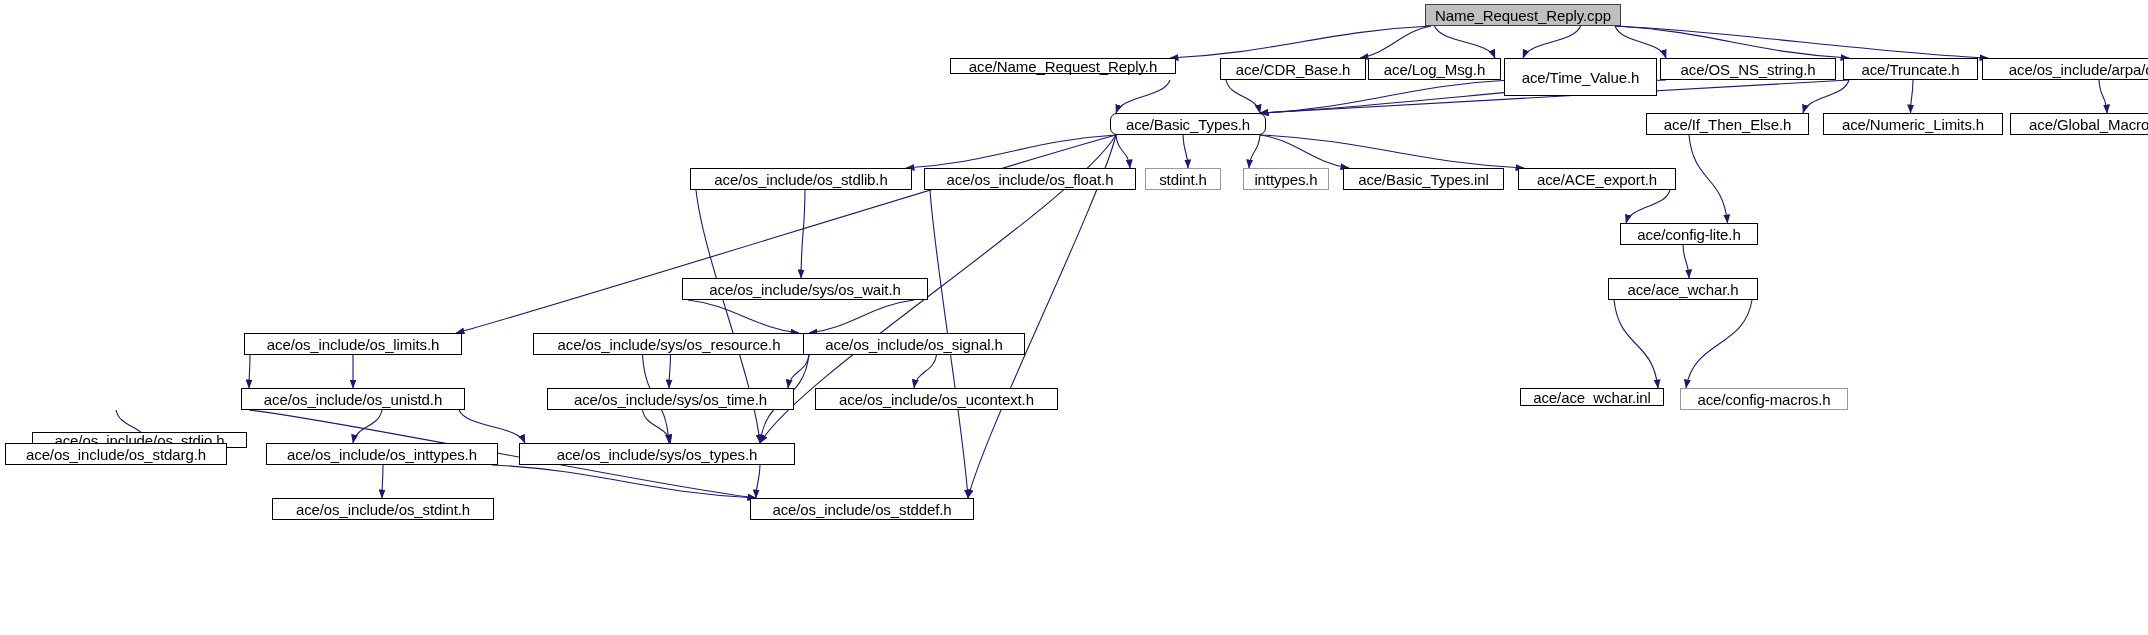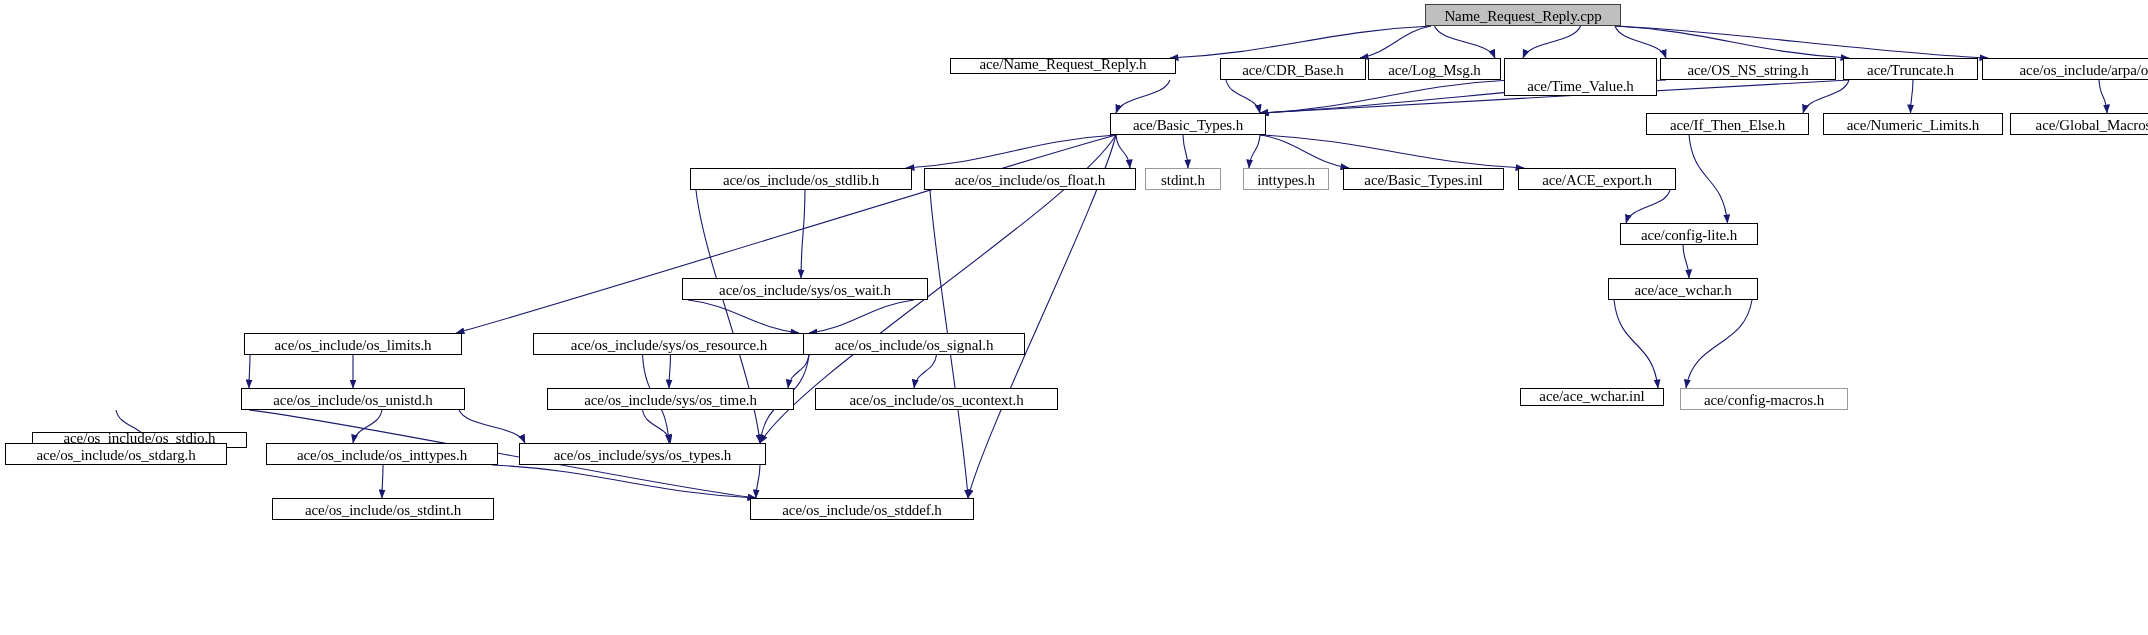--- a/index.html
+++ b/index.html
@@ -1,21 +1,21 @@
 <!DOCTYPE html>
 <html><head>
 <meta charset="utf-8">
 <style>
   html,body{margin:0;padding:0;background:#ffffff;}
   body{font-family:"Liberation Sans",sans-serif;}
   #graph-canvas{position:relative;width:2148px;height:635px;background:#ffffff;overflow:hidden;}
   #edge-layer{position:absolute;left:0;top:0;width:2148px;height:635px;}
-  .node{position:absolute;box-sizing:border-box;display:flex;align-items:flex-end;justify-content:center;
+  .node{position:absolute;box-sizing:border-box;display:flex;align-items:center;justify-content:center;
         background:#ffffff;border:1px solid #000000;font-size:15px;color:#000000;white-space:nowrap;
-        font-family:Liberation Serif, serif;letter-spacing:-0.1px;}
+        font-family:Liberation Sans, sans-serif;letter-spacing:-0.1px;}
   .node.root{background:#bfbfbf;border:1px solid #404040;}
   .node.ext{border:1px solid #9a9a9a;}
   .node-label{pointer-events:none;}
 </style>
 </head>
 <body>
 
 <div id="graph-canvas">
   <svg id="edge-layer" viewBox="0 0 2148 635" width="2148" height="635">
     <defs>
@@ -93,21 +93,21 @@
       </div>
       <div class="node" style="left: 1660px; top: 58px; width: 176px; height: 22px;">
         <span class="node-label">ace/OS_NS_string.h</span>
       </div>
       <div class="node" style="left: 1843px; top: 58px; width: 135px; height: 22px;">
         <span class="node-label">ace/Truncate.h</span>
       </div>
       <div class="node" style="left: 1982px; top: 58px; width: 250px; height: 22px;">
         <span class="node-label">ace/os_include/arpa/os_inet.h</span>
       </div>
-      <div class="node" style="left: 1110px; top: 113px; width: 156px; height: 22px;">
+      <div class="node" style="left: 1110px; top: 113px; width: 156px; height: 22px; border-radius: 7px;">
         <span class="node-label">ace/Basic_Types.h</span>
       </div>
       <div class="node" style="left: 1646px; top: 113px; width: 163px; height: 22px;">
         <span class="node-label">ace/If_Then_Else.h</span>
       </div>
       <div class="node" style="left: 1823px; top: 113px; width: 180px; height: 22px;">
         <span class="node-label">ace/Numeric_Limits.h</span>
       </div>
       <div class="node" style="left: 2010px; top: 113px; width: 178px; height: 22px;">
         <span class="node-label">ace/Global_Macros.h</span>
@@ -165,21 +165,21 @@
       </div>
       <div class="node ext" style="left: 1680px; top: 388px; width: 168px; height: 22px;">
         <span class="node-label">ace/config-macros.h</span>
       </div>
       <div class="node" style="left: 5px; top: 443px; width: 222px; height: 22px;">
         <span class="node-label">ace/os_include/os_stdarg.h</span>
       </div>
       <div class="node" style="left: 266px; top: 443px; width: 232px; height: 22px;">
         <span class="node-label">ace/os_include/os_inttypes.h</span>
       </div>
-      <div class="node" style="left: 519px; top: 443px; width: 247px; height: 22px;">
+      <div class="node" style="left: 519px; top: 443px; width: 276px; height: 22px;">
         <span class="node-label">ace/os_include/sys/os_types.h</span>
       </div>
       <div class="node" style="left: 272px; top: 498px; width: 222px; height: 22px;">
         <span class="node-label">ace/os_include/os_stdint.h</span>
       </div>
       <div class="node" style="left: 750px; top: 498px; width: 224px; height: 22px;">
         <span class="node-label">ace/os_include/os_stddef.h</span>
       </div>
     </div>
 </div>

